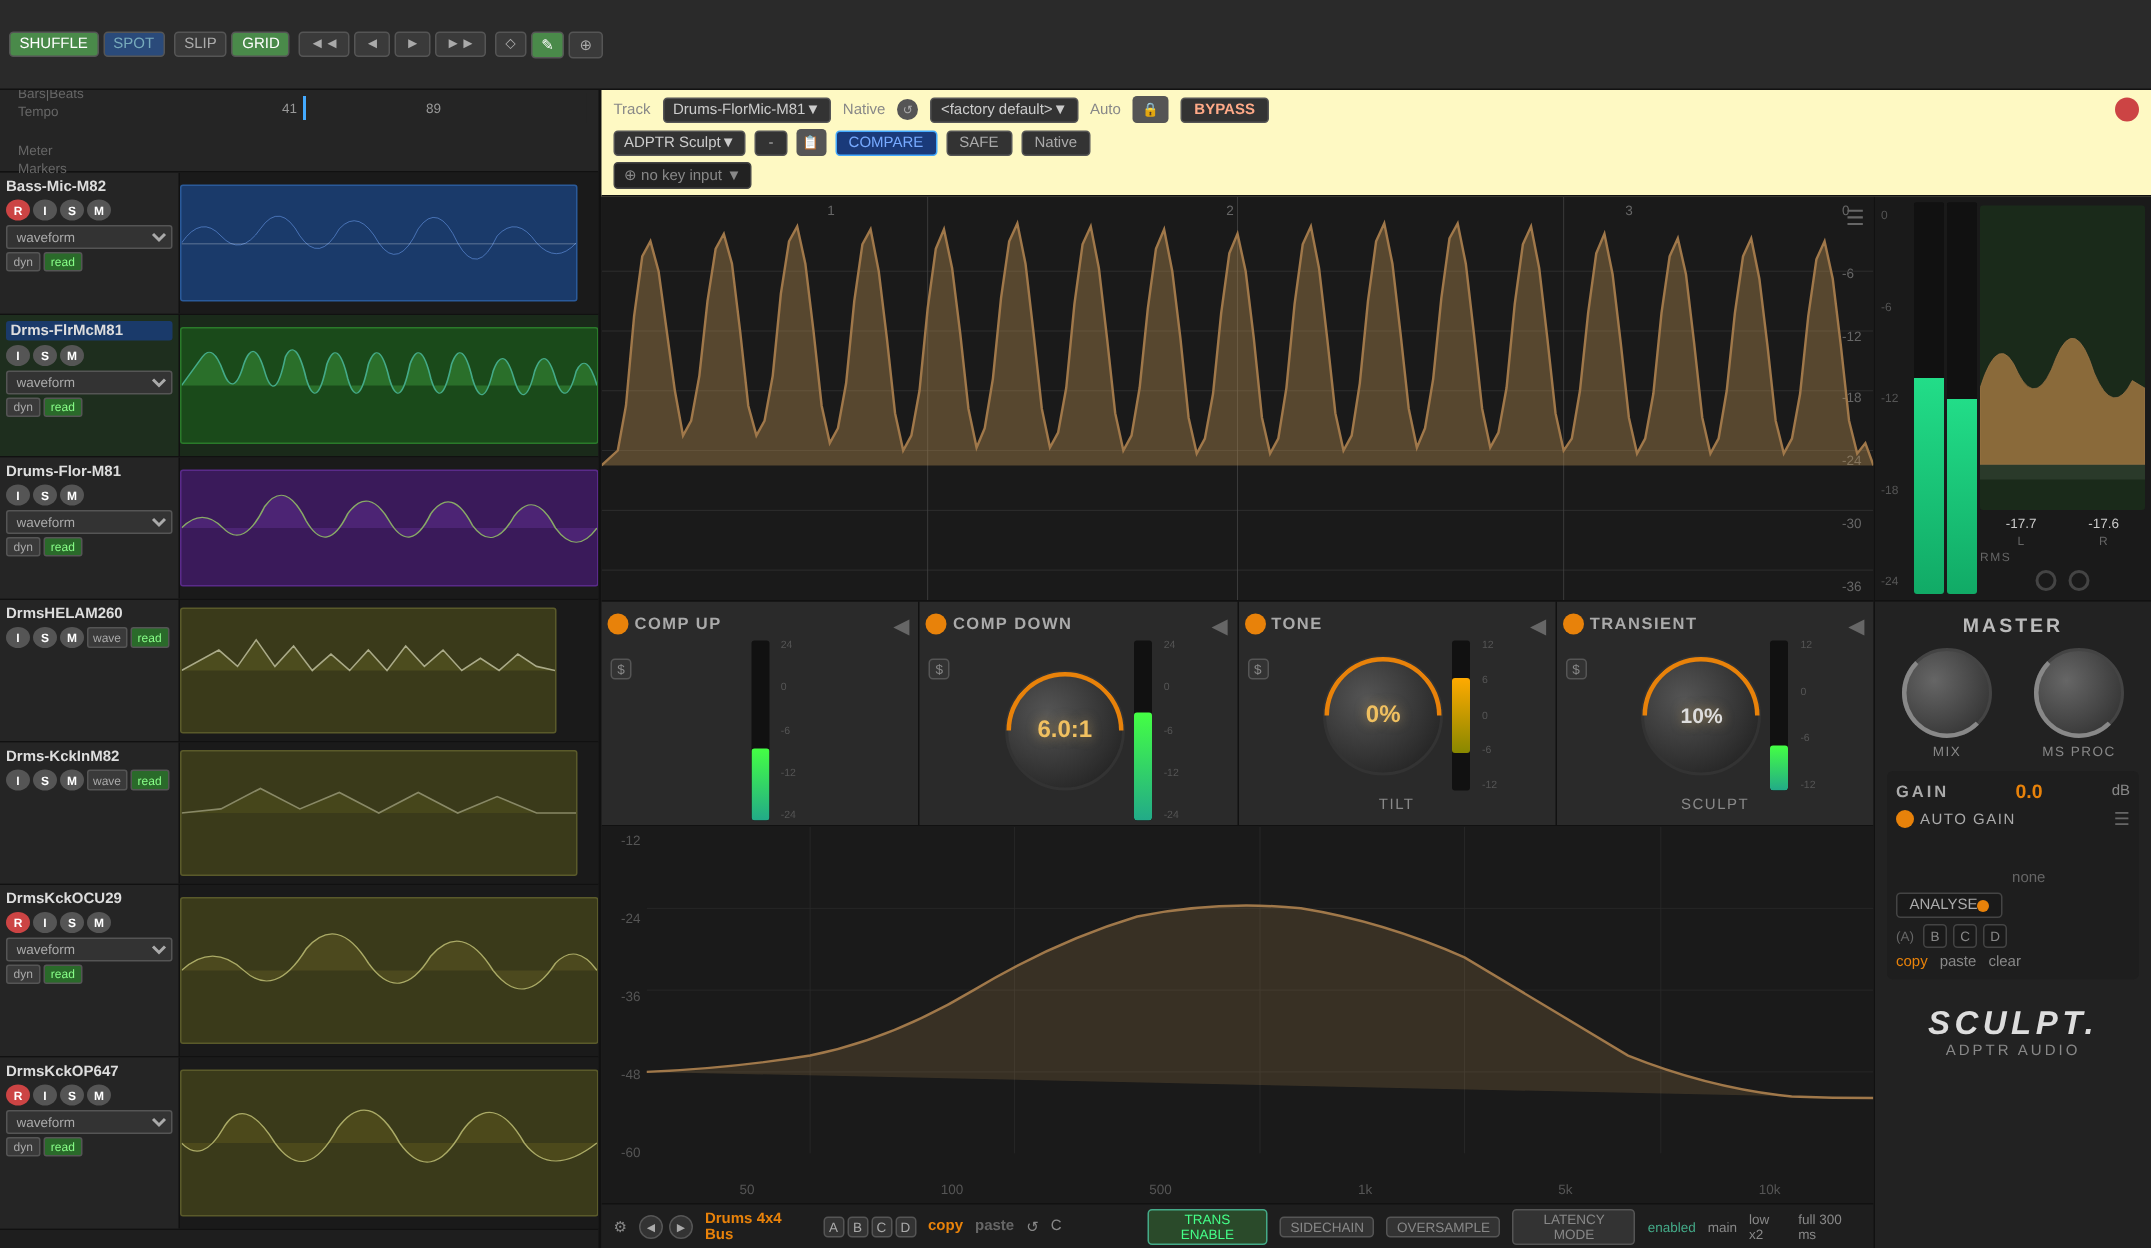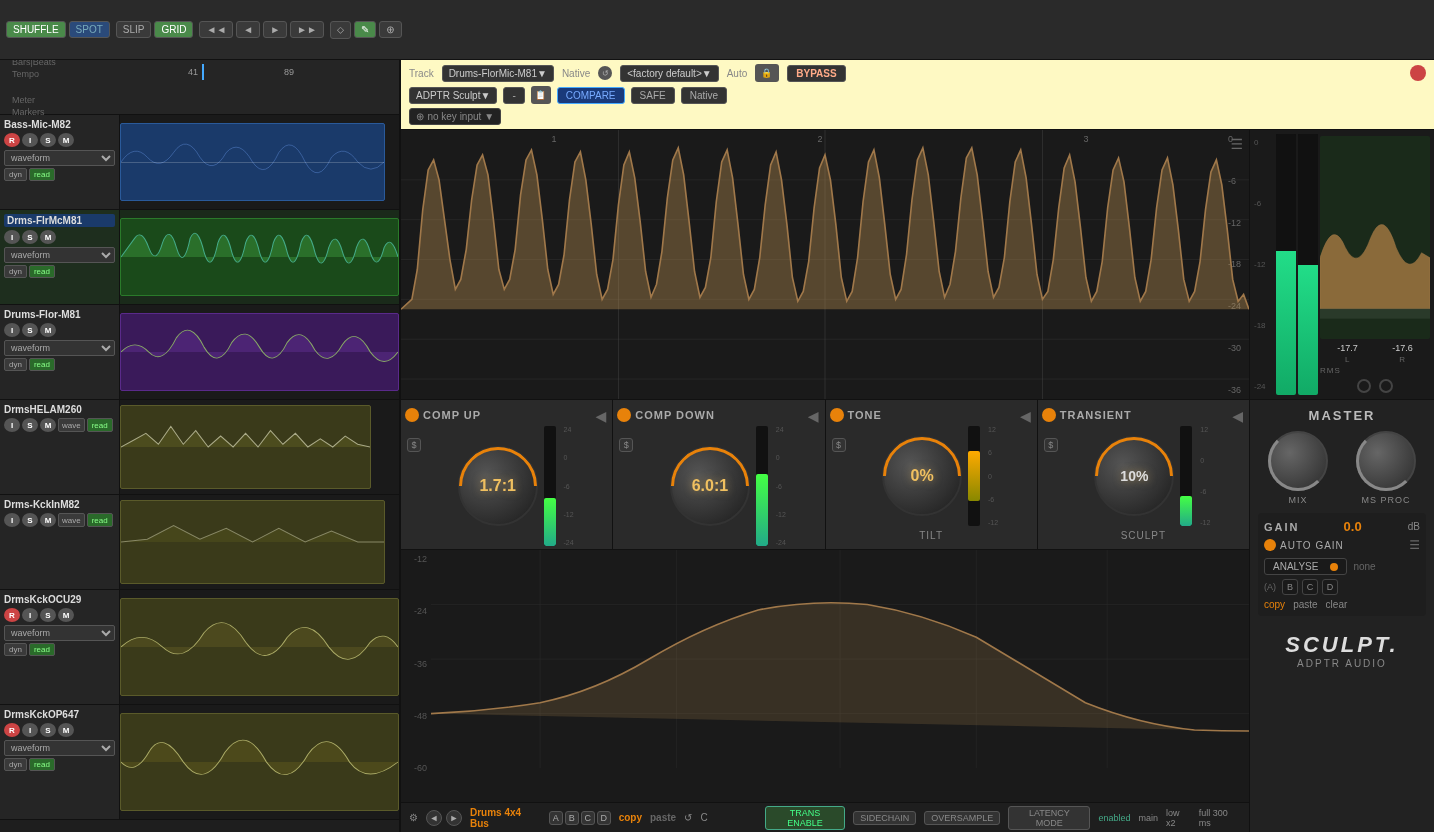--- a/index.html
+++ b/index.html
@@ -707,21 +707,22 @@
     .analyse-btn {
       background: #1a1a1a;
       border: 1px solid #444;
       color: #aaa;
       font-size: 10px;
       padding: 2px 8px;
       border-radius: 3px;
       cursor: pointer;
       display: flex;
       align-items: center;
-      gap: 12px;
+      gap: 0;
+      margin-top: 36px;
     }
     .analyse-dot {
       width: 8px;
       height: 8px;
       border-radius: 50%;
       background: #e8820a;
     }
     .analyse-none { font-size: 10px; color: #666; }
 
     .abcd-row {
@@ -1100,23 +1101,20 @@
         <div class="knob-section">
 
           <div class="knob-group">
             <div class="knob-group-header">
               <div class="orange-dot"></div>
               <span class="knob-group-title">COMP UP</span>
             </div>
             <div class="knob-arrows">◀</div>
             <div class="knob-dollar">$</div>
             <div class="knob-wrap">
-              <div class="knob">
-                <span class="knob-value">1.7:1</span>
-              </div>
               <div style="position:relative;">
                 <div class="knob-meter">
                   <div class="knob-meter-fill meter-green" style="height:40%;"></div>
                 </div>
                 <div class="knob-meter-labels">
                   <span>24</span>
                   <span>0</span>
                   <span>-6</span>
                   <span>-12</span>
                   <span>-24</span>
@@ -1209,20 +1207,28 @@
         </div>
 
         <div class="eq-display">
           <div class="eq-grid-labels">
             <span>-12</span>
             <span>-24</span>
             <span>-36</span>
             <span>-48</span>
             <span>-60</span>
           </div>
+          <div class="eq-freq-labels">
+            <span>50</span>
+            <span>100</span>
+            <span>500</span>
+            <span>1k</span>
+            <span>5k</span>
+            <span>10k</span>
+          </div>
           <svg class="eq-svg" viewBox="0 0 750 200" preserveAspectRatio="none">
 
             <line x1="0" y1="50" x2="750" y2="50" stroke="#2a2a2a" stroke-width="0.5"></line>
             <line x1="0" y1="100" x2="750" y2="100" stroke="#2a2a2a" stroke-width="0.5"></line>
             <line x1="0" y1="150" x2="750" y2="150" stroke="#2a2a2a" stroke-width="0.5"></line>
 
             <line x1="100" y1="0" x2="100" y2="200" stroke="#2a2a2a" stroke-width="0.5"></line>
             <line x1="225" y1="0" x2="225" y2="200" stroke="#2a2a2a" stroke-width="0.5"></line>
             <line x1="375" y1="0" x2="375" y2="200" stroke="#2a2a2a" stroke-width="0.5"></line>
             <line x1="500" y1="0" x2="500" y2="200" stroke="#2a2a2a" stroke-width="0.5"></line>

